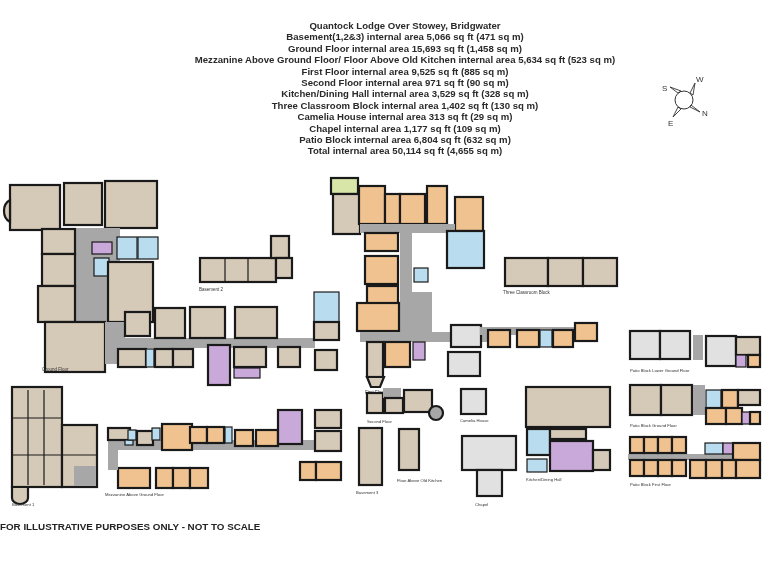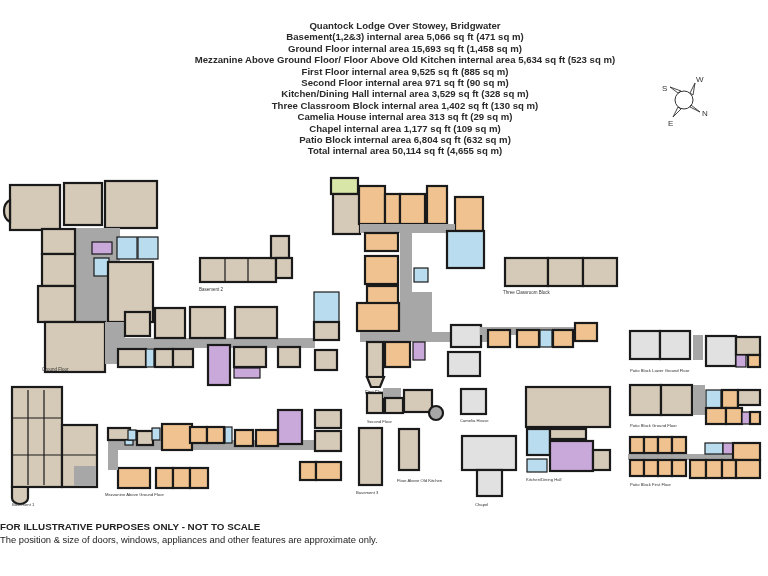--- a/index.html
+++ b/index.html
@@ -261,14 +261,13 @@
     <rect class="bg w" x="550" y="429" width="36" height="10"></rect>
     <rect class="li w" x="550" y="441" width="43" height="30"></rect>
     <rect class="bg w" x="593" y="450" width="17" height="20"></rect>
     <rect class="bl wt" x="527" y="459" width="20" height="13"></rect>
   </g>
   <text x="526" y="481" font-size="4.2" fill="#333">Kitchen/Dining Hall</text>
 </svg>
 
 <div class="footer">
   <div class="f1">FOR ILLUSTRATIVE PURPOSES ONLY - NOT TO SCALE</div>
-  <div class="f2">The position &amp; size of doors, windows, appliances and other features are approximate only.</div>
 </div>
 
 </body></html>

